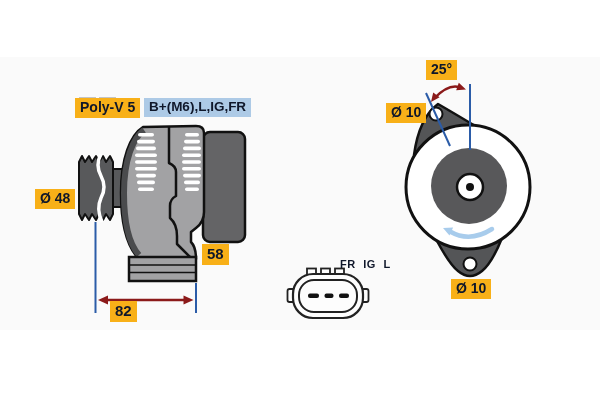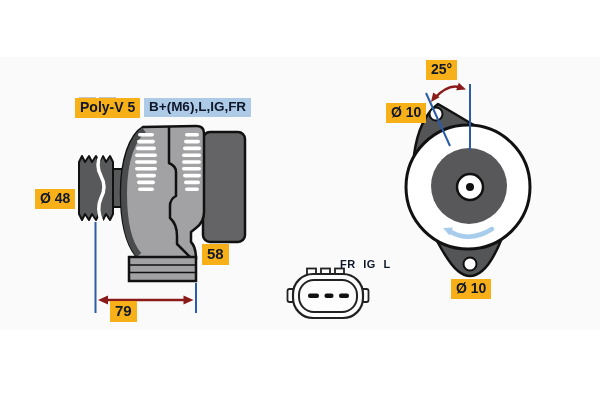--- a/index.html
+++ b/index.html
@@ -135,18 +135,18 @@
         <rect x="324.5" y="293.5" width="9" height="4.5" rx="2"></rect>
         <rect x="339" y="293.5" width="10" height="4.5" rx="2"></rect>
       </g>
     </g>
   </svg>
 
   <div id="lbl-polyv" class="lbl orange">Poly-V 5</div>
   <div id="lbl-bplus" class="lbl blue">B+(M6),L,IG,FR</div>
   <div id="lbl-d48" class="lbl orange">Ø 48</div>
   <div id="lbl-58" class="lbl orange">58</div>
-  <div id="lbl-97" class="lbl orange">79</div>
+  <div id="lbl-97" class="lbl orange">82</div>
   <div id="lbl-25" class="lbl orange">25°</div>
   <div id="lbl-d10t" class="lbl orange">Ø 10</div>
   <div id="lbl-d10b" class="lbl orange">Ø 10</div>
   <div id="lbl-frigl" class="lbl">FR IG L</div>
 </div>
 
 </body></html>

